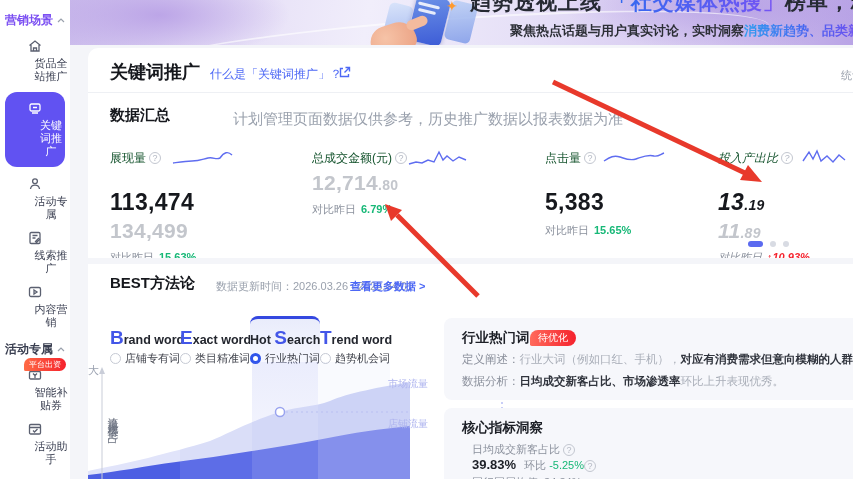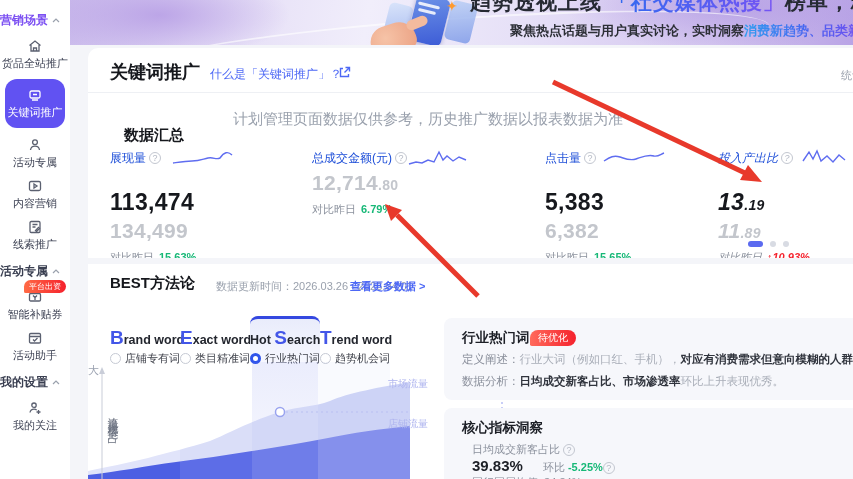--- a/index.html
+++ b/index.html
@@ -2,26 +2,26 @@
 <html><head>
 <meta charset="utf-8">
 <style>
   * { margin:0; padding:0; box-sizing:border-box; }
   html,body { background:#fff; }
   body { font-family:"Liberation Sans","DejaVu Sans",sans-serif; }
   .app { position:relative; width:853px; height:479px; overflow:hidden; background:#f4f5f9; }
 
   
   .sidebar { position:absolute; left:0; top:0; width:70px; height:479px; background:#fff; z-index:30; text-align:center; overflow:hidden; }
-  .side-group { display:flex; align-items:center; gap:4px; margin:12px 0 6px; font-size:12px; font-weight:bold; color:#3a3f51; }
+  .side-group { display:flex; align-items:center; justify-content:center; gap:4px; margin:12px 0 6px; font-size:12px; font-weight:bold; color:#3a3f51; }
   .side-group.purple span { color:#7b4ff2; }
   .caret { width:8px; height:5px; }
   .side-item { margin:9px 0; cursor:pointer; position:relative; }
   .side-item .ic { display:block; margin:0 auto 3px; width:16px; height:16px; color:#5b6070; }
-  .side-item .lb { font-size:11px; color:#3a3f51; display:block; line-height:13px; }
+  .side-item .lb { font-size:11px; color:#3a3f51; display:block; line-height:13px;margin-left:32px; }
   .side-item.sel { margin:8px 5px; padding:8px 0 9px; background:#6152f2; border-radius:12px; }
   .side-item.sel .ic { color:#fff; }
   .side-item.sel .lb { color:#fff; }
   .side-badge { position:absolute; top:-9px; left:24px; background:linear-gradient(90deg,#ff6a45,#f5222d); color:#fff; font-size:8px; line-height:13px; padding:0 5px; border-radius:8px 8px 8px 2px; white-space:nowrap; z-index:2; }
 
   
   .banner { position:absolute; left:70px; top:0; width:783px; height:45px; overflow:hidden; z-index:5;
     background:linear-gradient(100deg,#cbbcec 0%,#e2daf5 16%,#f1eefb 38%,#e6e0f7 58%,#d4c6ef 82%,#b9a4e6 100%); }
   .banner .blob1 { position:absolute; left:-40px; top:-30px; width:260px; height:90px; border-radius:50%; background:radial-gradient(closest-side,#b49ae4,transparent); opacity:.8; }
   .banner .blob2 { position:absolute; right:-30px; top:-40px; width:320px; height:90px; border-radius:50%; background:radial-gradient(closest-side,#a98fe0,transparent); opacity:.6; }
@@ -42,26 +42,26 @@
 
   
   .card { position:absolute; left:88px; top:48px; width:765px; height:431px; background:#fff; border-radius:10px 0 0 0; z-index:6; }
   .pg-title { position:absolute; left:22px; top:12px; font-size:18px; font-weight:800; color:#16181d; }
   .pg-help { position:absolute; left:122px; top:18px; font-size:12px; color:#4d68f5; cursor:pointer; }
   .ext-ic { position:absolute; left:250px; top:18px; width:13px; height:13px; color:#4d68f5; cursor:pointer; }
   .corner-txt { position:absolute; right:-2px; top:20px; width:14px; overflow:hidden; font-size:11px; color:#9aa1ad; white-space:nowrap; }
   .hdiv { position:absolute; left:0; top:44px; width:765px; height:1px; background:#eef0f4; }
 
   .sec-title { font-size:15px; font-weight:800; color:#16181d; }
-  .sum-title { position:absolute; left:36px; top:58px;margin-top:20px; }
+  .sum-title { position:absolute; left:22px; top:58px; }
   .sum-note { position:absolute; left:145px; top:62px; font-size:15px; color:#9aa1ad; }
 
   .metric { position:absolute; top:100px; }
   .m1{left:22px;} .m2{left:224px;} .m3{left:457px;} .m4{left:630px;font-style:italic;}
-  .m-label { font-size:12px; color:#1d4ed8; display:flex; align-items:center; gap:3px; height:20px; }
+  .m-label { font-size:12px; color:#14532d; display:flex; align-items:center; gap:3px; height:20px; }
   .qmark { display:inline-block; width:12px; height:12px; border:1px solid #c3c7d0; border-radius:50%; color:#b4b9c4; font-size:9px; line-height:11px; text-align:center; }
   .qmark::after { content:"?"; }
   .m-spark { position:absolute; top:0; }
   .m1 .m-spark{left:62px;} .m2 .m-spark{left:96px;} .m3 .m-spark{left:58px;} .m4 .m-spark{left:84px;}
   .m-val { margin-top:21px; font-size:23px; font-weight:800; color:#16181d; letter-spacing:.3px; }
   .m-val .dec, .m-prev .dec { font-size:14px; }
   .m-prev { margin-top:3px; font-size:21px; font-weight:700; color:#c3c6cc; letter-spacing:.3px; }
   .m-cmp { margin-top:7px; font-size:11px; color:#8b919d; }
   .m-cmp .chg { margin-left:5px; font-weight:bold; }
   .chg.down { color:#17b877; }
@@ -97,22 +97,22 @@
   .rcard { position:absolute; left:356px; width:420px; background:#f6f7fb; border-radius:8px; }
   .rc1 { top:270px; height:82px; }
   .rc2 { top:360px; height:80px; }
   .rc-title { position:absolute; left:18px; top:11px; font-size:13.5px; font-weight:800; color:#1c1f26; }
   .rc-badge { position:absolute; left:86px; top:12px; background:linear-gradient(90deg,#ff6a5b,#f5222d); color:#fff; font-size:10px; line-height:16px; padding:0 8px; border-radius:9px 9px 9px 2px; }
   .rc-line { position:absolute; left:18px; font-size:11.5px; color:#a9aeb8; white-space:nowrap; }
   .rc-line .lab { color:#8a8f9b; }
   .rc-line b { color:#30343d; }
   .ins-metric { position:absolute; left:28px; top:34px; font-size:11px; color:#8b919d; display:flex; gap:3px; align-items:center; }
   .ins-vals { position:absolute; left:28px; top:49px; font-size:11px; color:#8b919d; }
-  .ins-vals .v { font-size:15px; font-weight:800; color:#1c1f26; margin-right:20px; }
-  .ins-vals .g { color:#17b877; font-weight:bold; }
+  .ins-vals .v { font-size:13px; font-weight:800; color:#1c1f26; margin-right:8px; }
+  .ins-vals .g { color:#17b877; font-weight:normal; }
   .ins-peer { position:absolute; left:28px; top:67px; font-size:11px; color:#8b919d; }
 
   .annot { position:absolute; left:0; top:0; width:853px; height:479px; z-index:50; pointer-events:none; }
   svg { display:block; }
 </style>
 </head>
 <body>
 
 <div class="app">
 
@@ -162,33 +162,33 @@
       <svg class="ic" viewBox="0 0 16 16" fill="none" stroke="currentColor" stroke-width="1.3">
           <circle cx="8" cy="5.2" r="2.4"></circle>
           <path d="M3.5 13c.4-2.5 2.2-3.8 4.5-3.8s4.1 1.3 4.5 3.8"></path>
         </svg>
       <span class="lb">活动专属</span>
     </div>
 
 
     <div class="side-item">
       <svg class="ic" viewBox="0 0 16 16" fill="none" stroke="currentColor" stroke-width="1.3">
-          <rect x="2.5" y="3.5" width="11" height="9" rx="1.5"></rect>
-          <path d="M7 6l3 2-3 2z"></path>
-        </svg>
-      <span class="lb">内容营销</span>
-    </div>
-
-    <div class="side-item">
-      <svg class="ic" viewBox="0 0 16 16" fill="none" stroke="currentColor" stroke-width="1.3">
           <rect x="3" y="2.5" width="10" height="11" rx="1.2"></rect>
           <path d="M5.5 5.5h5M5.5 8h3"></path>
           <path d="M8.5 11.5l3-3 1 1-3 3z"></path>
         </svg>
       <span class="lb">线索推广</span>
+    </div>
+
+    <div class="side-item">
+      <svg class="ic" viewBox="0 0 16 16" fill="none" stroke="currentColor" stroke-width="1.3">
+          <rect x="2.5" y="3.5" width="11" height="9" rx="1.5"></rect>
+          <path d="M7 6l3 2-3 2z"></path>
+        </svg>
+      <span class="lb">内容营销</span>
     </div>
 
     <div class="side-group">
       <span>活动专属</span>
       <svg class="caret" viewBox="0 0 8 5">
           <polyline points="1,4 4,1 7,4" fill="none" stroke="#9aa1ad" stroke-width="1.2"></polyline>
         </svg>
     </div>
 
     <div class="side-item">
@@ -267,21 +267,20 @@
 
     <div class="metric m3">
       <div class="m-label">
           <span>点击量</span>
           <span class="qmark"></span>
         <svg class="m-spark" width="62" height="20" viewBox="0 0 62 20">
             <path d="M1 13 C7 9 11 7 17 9 C23 11 27 13 33 11 C39 9 45 6 51 8 C55 9 58 6 61 5" fill="none" stroke="#5f6df0" stroke-width="1.4"></path>
           </svg>
       </div>
       <div class="m-val"><span>5,383</span><span class="dec"></span></div>
-      <div class="m-prev"><span>6,382</span><span class="dec"></span></div>
       <div class="m-cmp"><span>对比昨日</span><span class="chg down">15.65%</span></div>
     </div>
 
     <div class="metric m4">
       <div class="m-label">
           <span>投入产出比</span>
           <span class="qmark"></span>
         <svg class="m-spark" width="62" height="20" viewBox="0 0 62 20">
             <path d="M1 13 L7 4 L11 11 L15 3 L19 13 L25 8 L31 14 L37 7 L43 12" fill="none" stroke="#5f6df0" stroke-width="1.4"></path>
           </svg>

